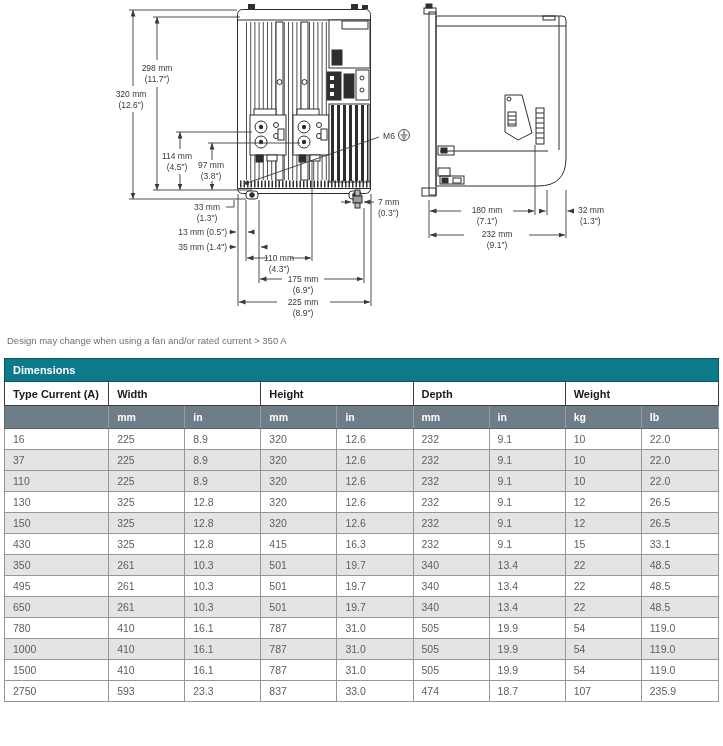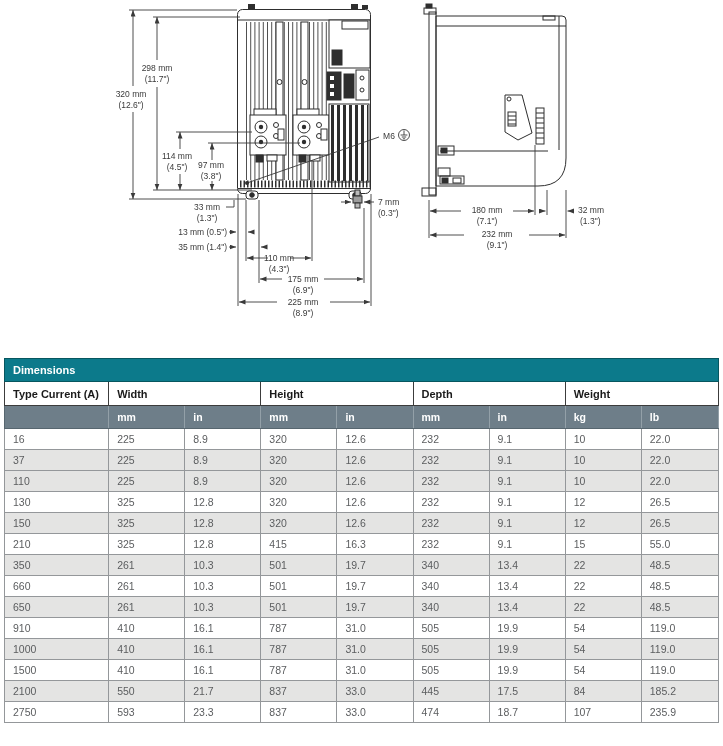--- a/index.html
+++ b/index.html
@@ -276,20 +276,21 @@
           <text x="578" y="213">32 mm</text>
           <text x="580" y="224">(1.3")</text>
         </g>
       <g>
           <text x="497" y="237">232 mm</text>
           <text x="497" y="248">(9.1")</text>
         </g>
     </g>
   </svg>
 
+  <div class="footnote">Design may change when using a fan and/or rated current &gt; 350 A</div>
 </div>
 
 <div class="table-wrap">
   <table class="dims">
     <colgroup>
       <col style="width:104px">
       <col style="width:76px">
         <col style="width:76px">
       <col style="width:76px">
         <col style="width:76px">
@@ -371,43 +372,43 @@
           <td>325</td>
           <td>12.8</td>
           <td>320</td>
           <td>12.6</td>
           <td>232</td>
           <td>9.1</td>
           <td>12</td>
           <td>26.5</td>
         </tr>
         <tr>
-          <td>210</td>
+          <td>430</td>
           <td>325</td>
           <td>12.8</td>
           <td>415</td>
           <td>16.3</td>
           <td>232</td>
           <td>9.1</td>
           <td>15</td>
-          <td>55.0</td>
+          <td>33.1</td>
         </tr>
         <tr class="alt">
           <td>350</td>
           <td>261</td>
           <td>10.3</td>
           <td>501</td>
           <td>19.7</td>
           <td>340</td>
           <td>13.4</td>
           <td>22</td>
           <td>48.5</td>
         </tr>
         <tr>
-          <td>660</td>
+          <td>495</td>
           <td>261</td>
           <td>10.3</td>
           <td>501</td>
           <td>19.7</td>
           <td>340</td>
           <td>13.4</td>
           <td>22</td>
           <td>48.5</td>
         </tr>
         <tr class="alt">
@@ -415,21 +416,21 @@
           <td>261</td>
           <td>10.3</td>
           <td>501</td>
           <td>19.7</td>
           <td>340</td>
           <td>13.4</td>
           <td>22</td>
           <td>48.5</td>
         </tr>
         <tr>
-          <td>910</td>
+          <td>780</td>
           <td>410</td>
           <td>16.1</td>
           <td>787</td>
           <td>31.0</td>
           <td>505</td>
           <td>19.9</td>
           <td>54</td>
           <td>119.0</td>
         </tr>
         <tr class="alt">
@@ -447,31 +448,20 @@
           <td>1500</td>
           <td>410</td>
           <td>16.1</td>
           <td>787</td>
           <td>31.0</td>
           <td>505</td>
           <td>19.9</td>
           <td>54</td>
           <td>119.0</td>
         </tr>
-        <tr class="alt">
-          <td>2100</td>
-          <td>550</td>
-          <td>21.7</td>
-          <td>837</td>
-          <td>33.0</td>
-          <td>445</td>
-          <td>17.5</td>
-          <td>84</td>
-          <td>185.2</td>
-        </tr>
         <tr>
           <td>2750</td>
           <td>593</td>
           <td>23.3</td>
           <td>837</td>
           <td>33.0</td>
           <td>474</td>
           <td>18.7</td>
           <td>107</td>
           <td>235.9</td>

